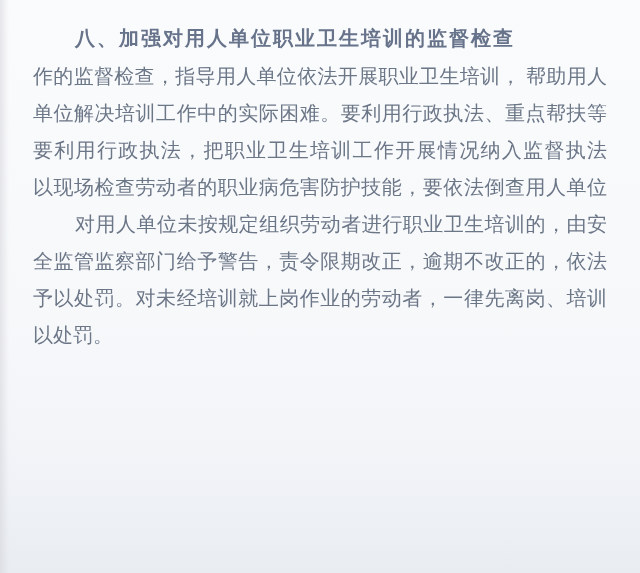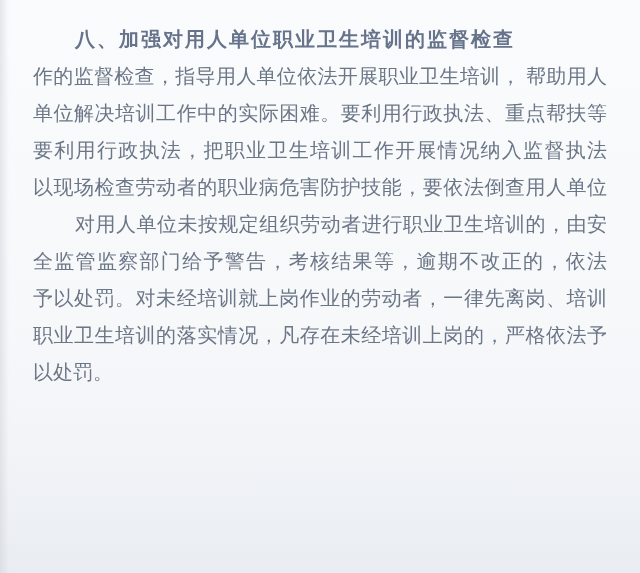--- a/index.html
+++ b/index.html
@@ -25,21 +25,21 @@
     height: 37px;
     line-height: 37px;
     font-family: "Liberation Serif", "DejaVu Serif", serif;
     font-size: 20px;
     color: #6b7687;
     text-align: justify;
     text-align-last: justify;
   }
   .line.heading {
     padding-left: 42px;
-    font-family: Liberation Serif, serif;
+    font-family: Liberation Mono, monospace;
     font-weight: 700;
     letter-spacing: 2px;
     color: #67738a;
     text-align-last: left;
   }
   .line.indent {
     padding-left: 42px;
   }
   .line.plain {
     text-align-last: left;
@@ -49,18 +49,17 @@
 <body>
 
 <div class="page">
   <div class="content">
     <div class="line heading">八、加强对用人单位职业卫生培训的监督检查</div>
     <div class="line">作的监督检查，指导用人单位依法开展职业卫生培训， 帮助用人</div>
     <div class="line">单位解决培训工作中的实际困难。要利用行政执法、重点帮扶等</div>
     <div class="line">要利用行政执法，把职业卫生培训工作开展情况纳入监督执法</div>
     <div class="line">以现场检查劳动者的职业病危害防护技能，要依法倒查用人单位</div>
     <div class="line indent">对用人单位未按规定组织劳动者进行职业卫生培训的，由安</div>
-    <div class="line">全监管监察部门给予警告，考核结果等，逾期不改正的，依法</div>
+    <div class="line">全监管监察部门给予警告，责令限期改正，逾期不改正的，依法</div>
     <div class="line">予以处罚。对未经培训就上岗作业的劳动者，一律先离岗、培训</div>
-    <div class="line">职业卫生培训的落实情况，凡存在未经培训上岗的，严格依法予</div>
     <div class="line plain">以处罚。</div>
   </div>
 </div>
 
 </body></html>

